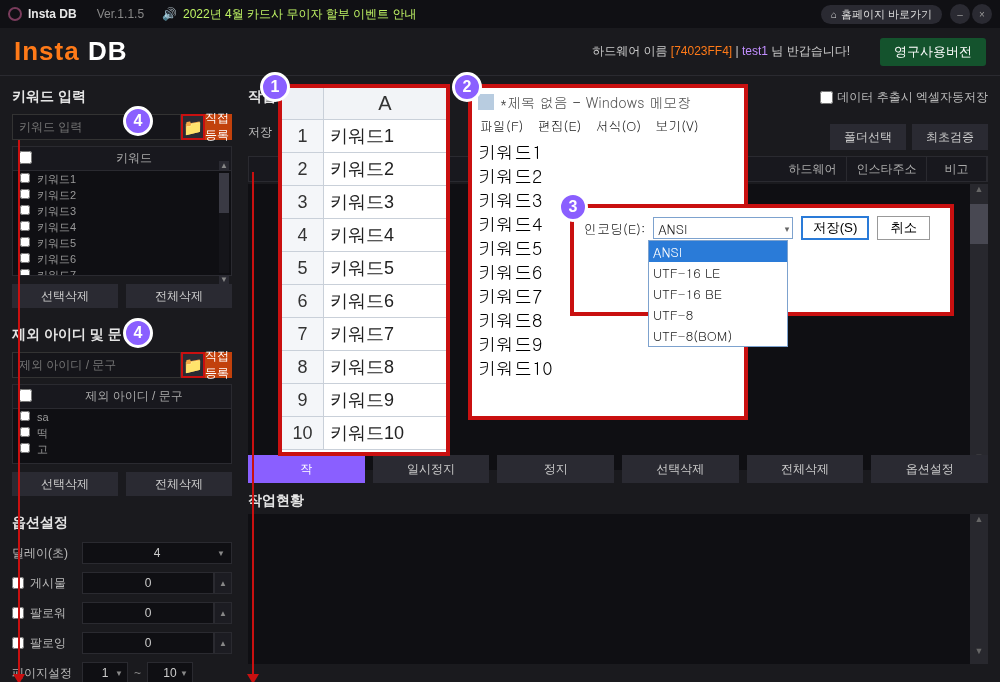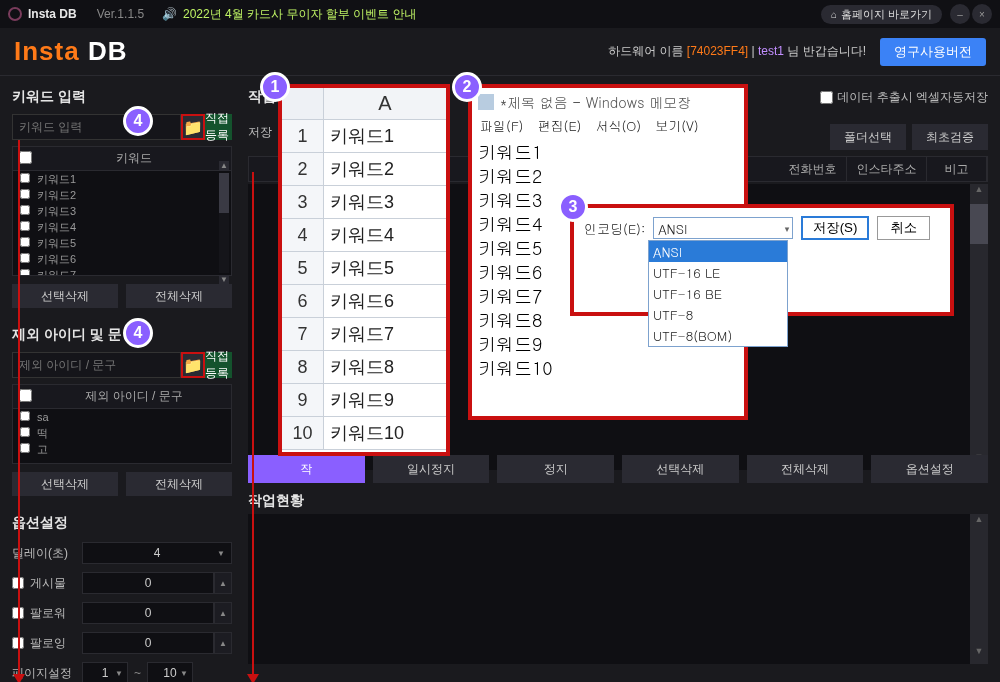--- a/index.html
+++ b/index.html
@@ -66,22 +66,22 @@
   font-weight: bold;
   color: #ff7a18;
   letter-spacing: 1px;
 }
 .brand .db { color: #fff; }
 .brand-spacer { flex:1; }
 .hw-label { font-size:12px; color:#ccc; }
 .hw-id { color:#ff7a18; }
 .hw-user { color:#c28fff; }
 .license-btn {
-  margin-left: 14px;
-  background: #3b82f6;
+  margin-left: 30px;
+  background: #14532d;
   color:#fff;
   font-size:13px;
   padding: 5px 14px;
   border-radius: 3px;
 }
 
 
 .left-col {
   position:absolute;
   left: 12px; top: 88px;
@@ -92,21 +92,21 @@
 .text-input {
   flex:1; background:#15151a; border:1px solid #333; color:#777;
   font-size:12px; padding: 0 6px;
 }
 .folder-btn {
   width: 30px; background:#2b2b33; color:#aaa;
   display:flex;align-items:center;justify-content:center;
   border:2px solid #c91010;
 }
 .register-btn {
-  width:58px; background:#14532d; color:#fff; font-size:12px;
+  width:58px; background:#c2410c; color:#fff; font-size:12px;
   display:flex;align-items:center;justify-content:center;
 }
 .list-box {
   background:#0f0f13; border:1px solid #2a2a30;
   height: 130px; position:relative;
 }
 .list-header {
   height: 24px; display:flex; align-items:center;
   background:#18181e; border-bottom:1px solid #2a2a30;
   font-size:12px; color:#aaa;
@@ -469,21 +469,21 @@
       <span>데이터 추출시 엑셀자동저장</span>
     </label>
   </div>
 
   <div class="top-buttons">
     <button class="top-btn">폴더선택</button>
     <button class="top-btn">최초검증</button>
   </div>
 
   <div class="tbl-header">
-    <div class="tbl-col phone">전화번호</div>
+    <div class="tbl-col phone">하드웨어</div>
     <div class="tbl-col addr">인스타주소</div>
     <div class="tbl-col memo">비고</div>
   </div>
 
   <div class="work-body">
     <div class="work-scroll">
       <div class="work-scroll-arr up">▲</div>
       <div class="work-scroll-thumb"></div>
       <div class="work-scroll-arr down">▼</div>
     </div>

